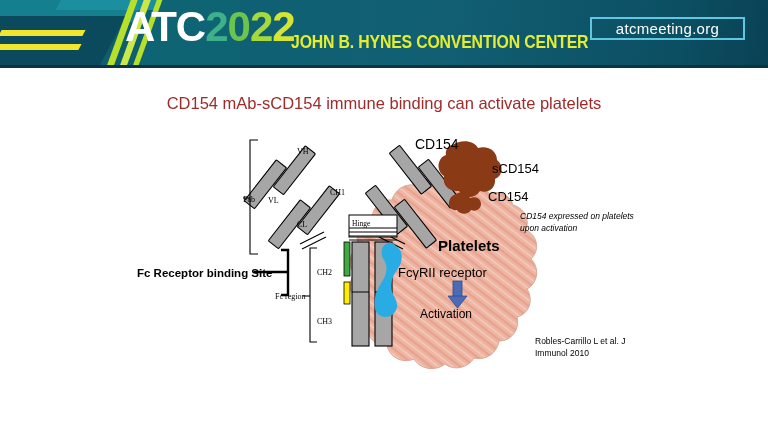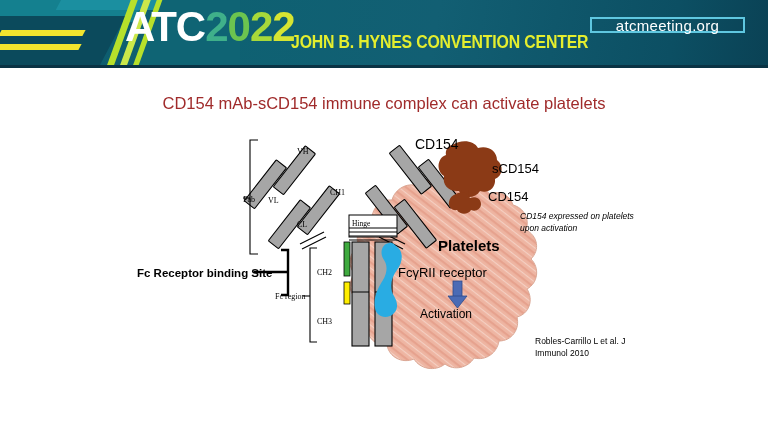--- a/index.html
+++ b/index.html
@@ -40,21 +40,21 @@
   .atc-y4{color:#d6e532;}
 
   .hdr-line1{position:absolute;left:291px;top:10px;font-size:15.5px;color:#ffffff;
              font-weight:normal;letter-spacing:0.2px;white-space:nowrap;}
   .hdr-slash{color:#8ccf4a;}
   .hdr-line2{position:absolute;left:291px;top:32px;font-size:18px;color:#e4ee2e;
              font-weight:bold;letter-spacing:-0.2px;white-space:nowrap;
              transform:scaleX(0.88);transform-origin:left top;
              font-family:"Liberation Sans Narrow","Liberation Sans",sans-serif;}
 
-  .url-box{position:absolute;left:590px;top:17px;width:155px;height:16px;
+  .url-box{position:absolute;left:590px;top:17px;width:155px;height:23px;
            border:2px solid #5fc7e0;box-sizing:border-box;
            display:flex;align-items:center;justify-content:center;}
   .url-box span{color:#ffffff;font-size:15px;letter-spacing:0.3px;}
 
   
   .slide-title{position:absolute;left:0;top:94px;width:768px;text-align:center;
                color:#a02b2b;font-size:16.5px;white-space:nowrap;}
 
   
   .diagram{position:absolute;left:0;top:120px;width:768px;height:312px;}
@@ -106,21 +106,21 @@
 
   <div class="hdr-line2">JOHN B. HYNES CONVENTION CENTER</div>
 
   <div class="url-box">
     <span>atcmeeting.org</span>
   </div>
 
   <div class="banner-bottomrule"></div>
 </div>
 
-<div class="slide-title">CD154 mAb-sCD154 immune complex can activate platelets</div>
+<div class="slide-title">CD154 mAb-sCD154 immune binding can activate platelets</div>
 
 <div class="diagram">
 
   <svg width="768" height="312" viewBox="0 0 768 312">
     <defs>
       <pattern id="plateletTex" width="9" height="9" patternUnits="userSpaceOnUse" patternTransform="rotate(38)">
         <rect width="9" height="9" fill="#eeb5a2"></rect>
         <rect width="9" height="2.2" fill="#e29c87" opacity="0.75"></rect>
         <rect y="5" width="9" height="1.1" fill="#f6d3c7" opacity="0.9"></rect>
       </pattern>

